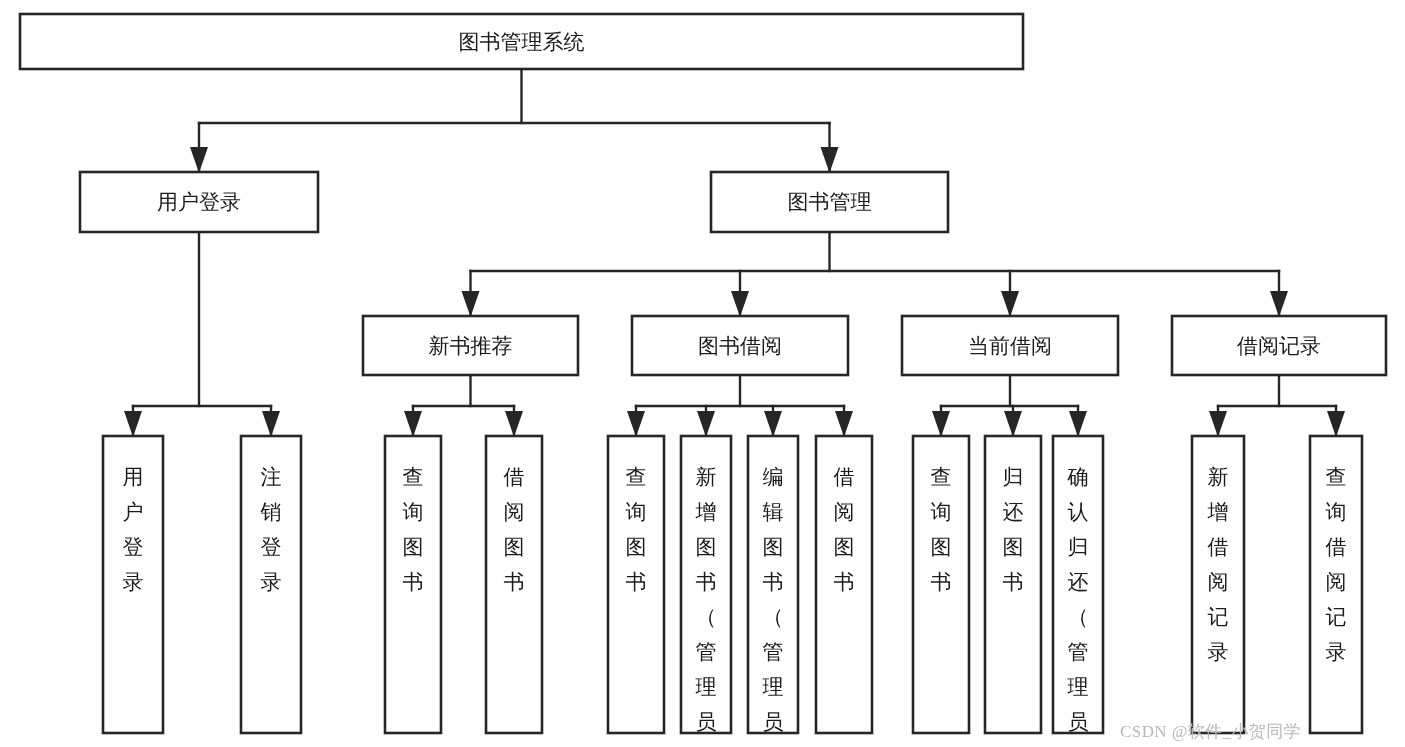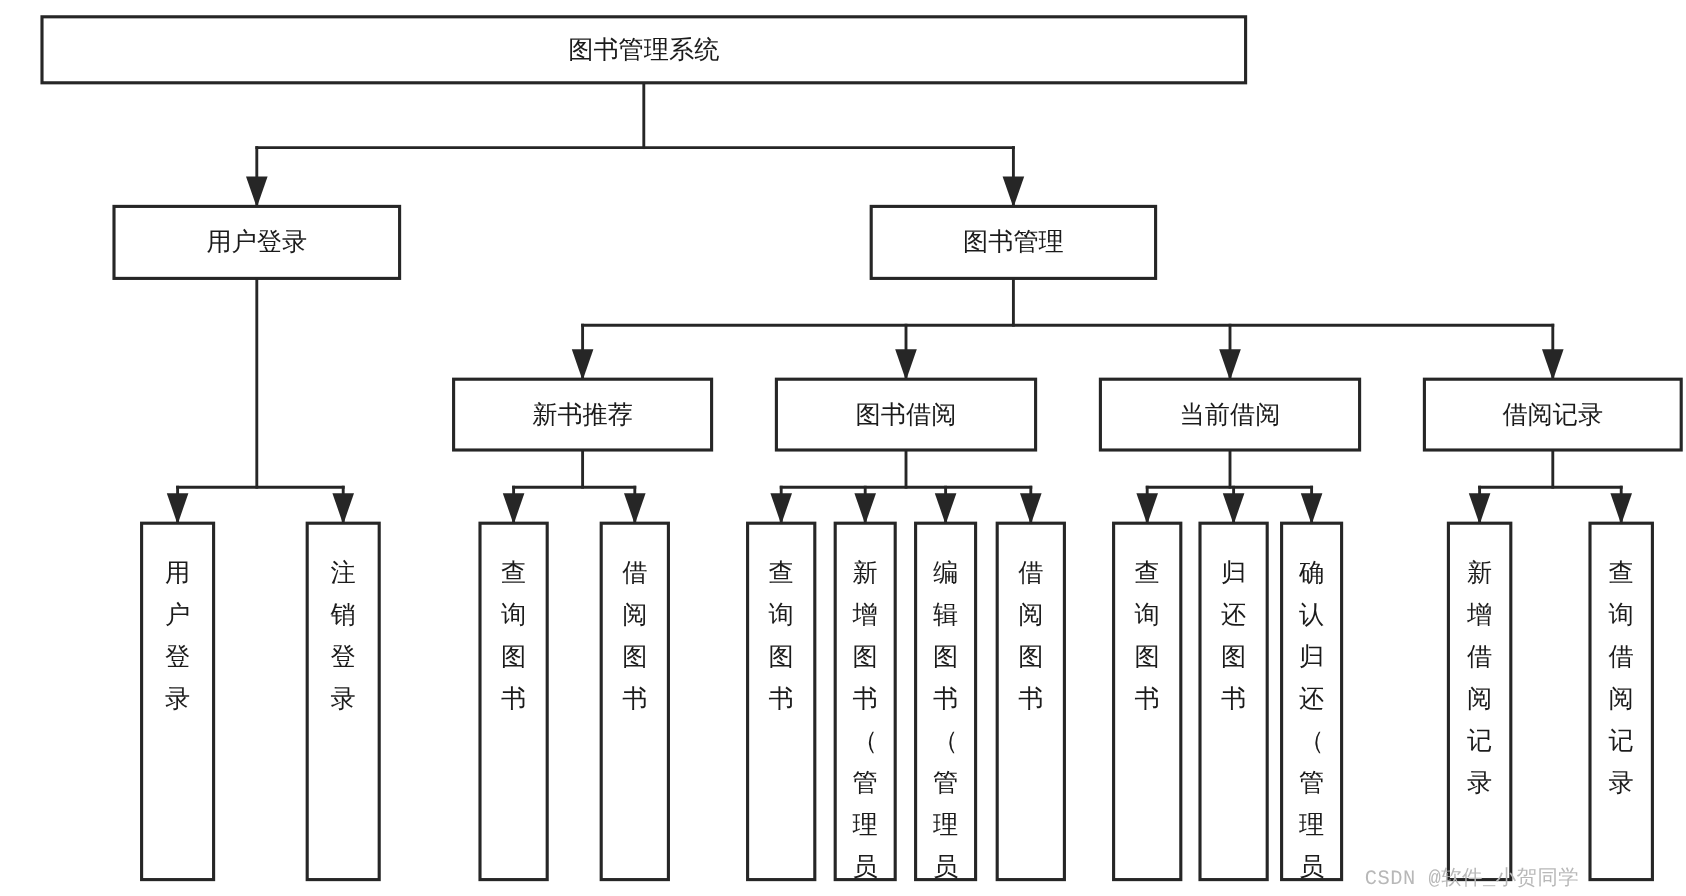--- a/index.html
+++ b/index.html
@@ -11,21 +11,20 @@
     width: 1405px;
     height: 747px;
     font-family: "DejaVu Sans", "Liberation Sans", sans-serif;
     overflow: hidden;
     position: relative;
   }
   #diagram-root {
     position: relative;
     width: 1313px;
     height: 747px;
-    margin-left: 15px;
   }
   svg#flow {
     position: absolute;
     left: 0;
     top: 0;
     width: 1405px;
     height: 747px;
     display: block;
   }
   .node-rect {
@@ -53,21 +52,21 @@
   .node-label-vertical {
     fill: #1b1b1b;
     font-family: "DejaVu Sans", "Liberation Sans", sans-serif;
     font-size: 21px;
     text-anchor: middle;
   }
   .watermark {
     position: absolute;
     right: 12px;
     bottom: 4px;
-    font-family: Liberation Mono, monospace;
+    font-family: Liberation Serif, serif;
     font-size: 17px;
     color: #b8b8b8;
     letter-spacing: 0.4px;
     white-space: nowrap;
     pointer-events: none;
   }
 </style>
 </head>
 <body>
 

